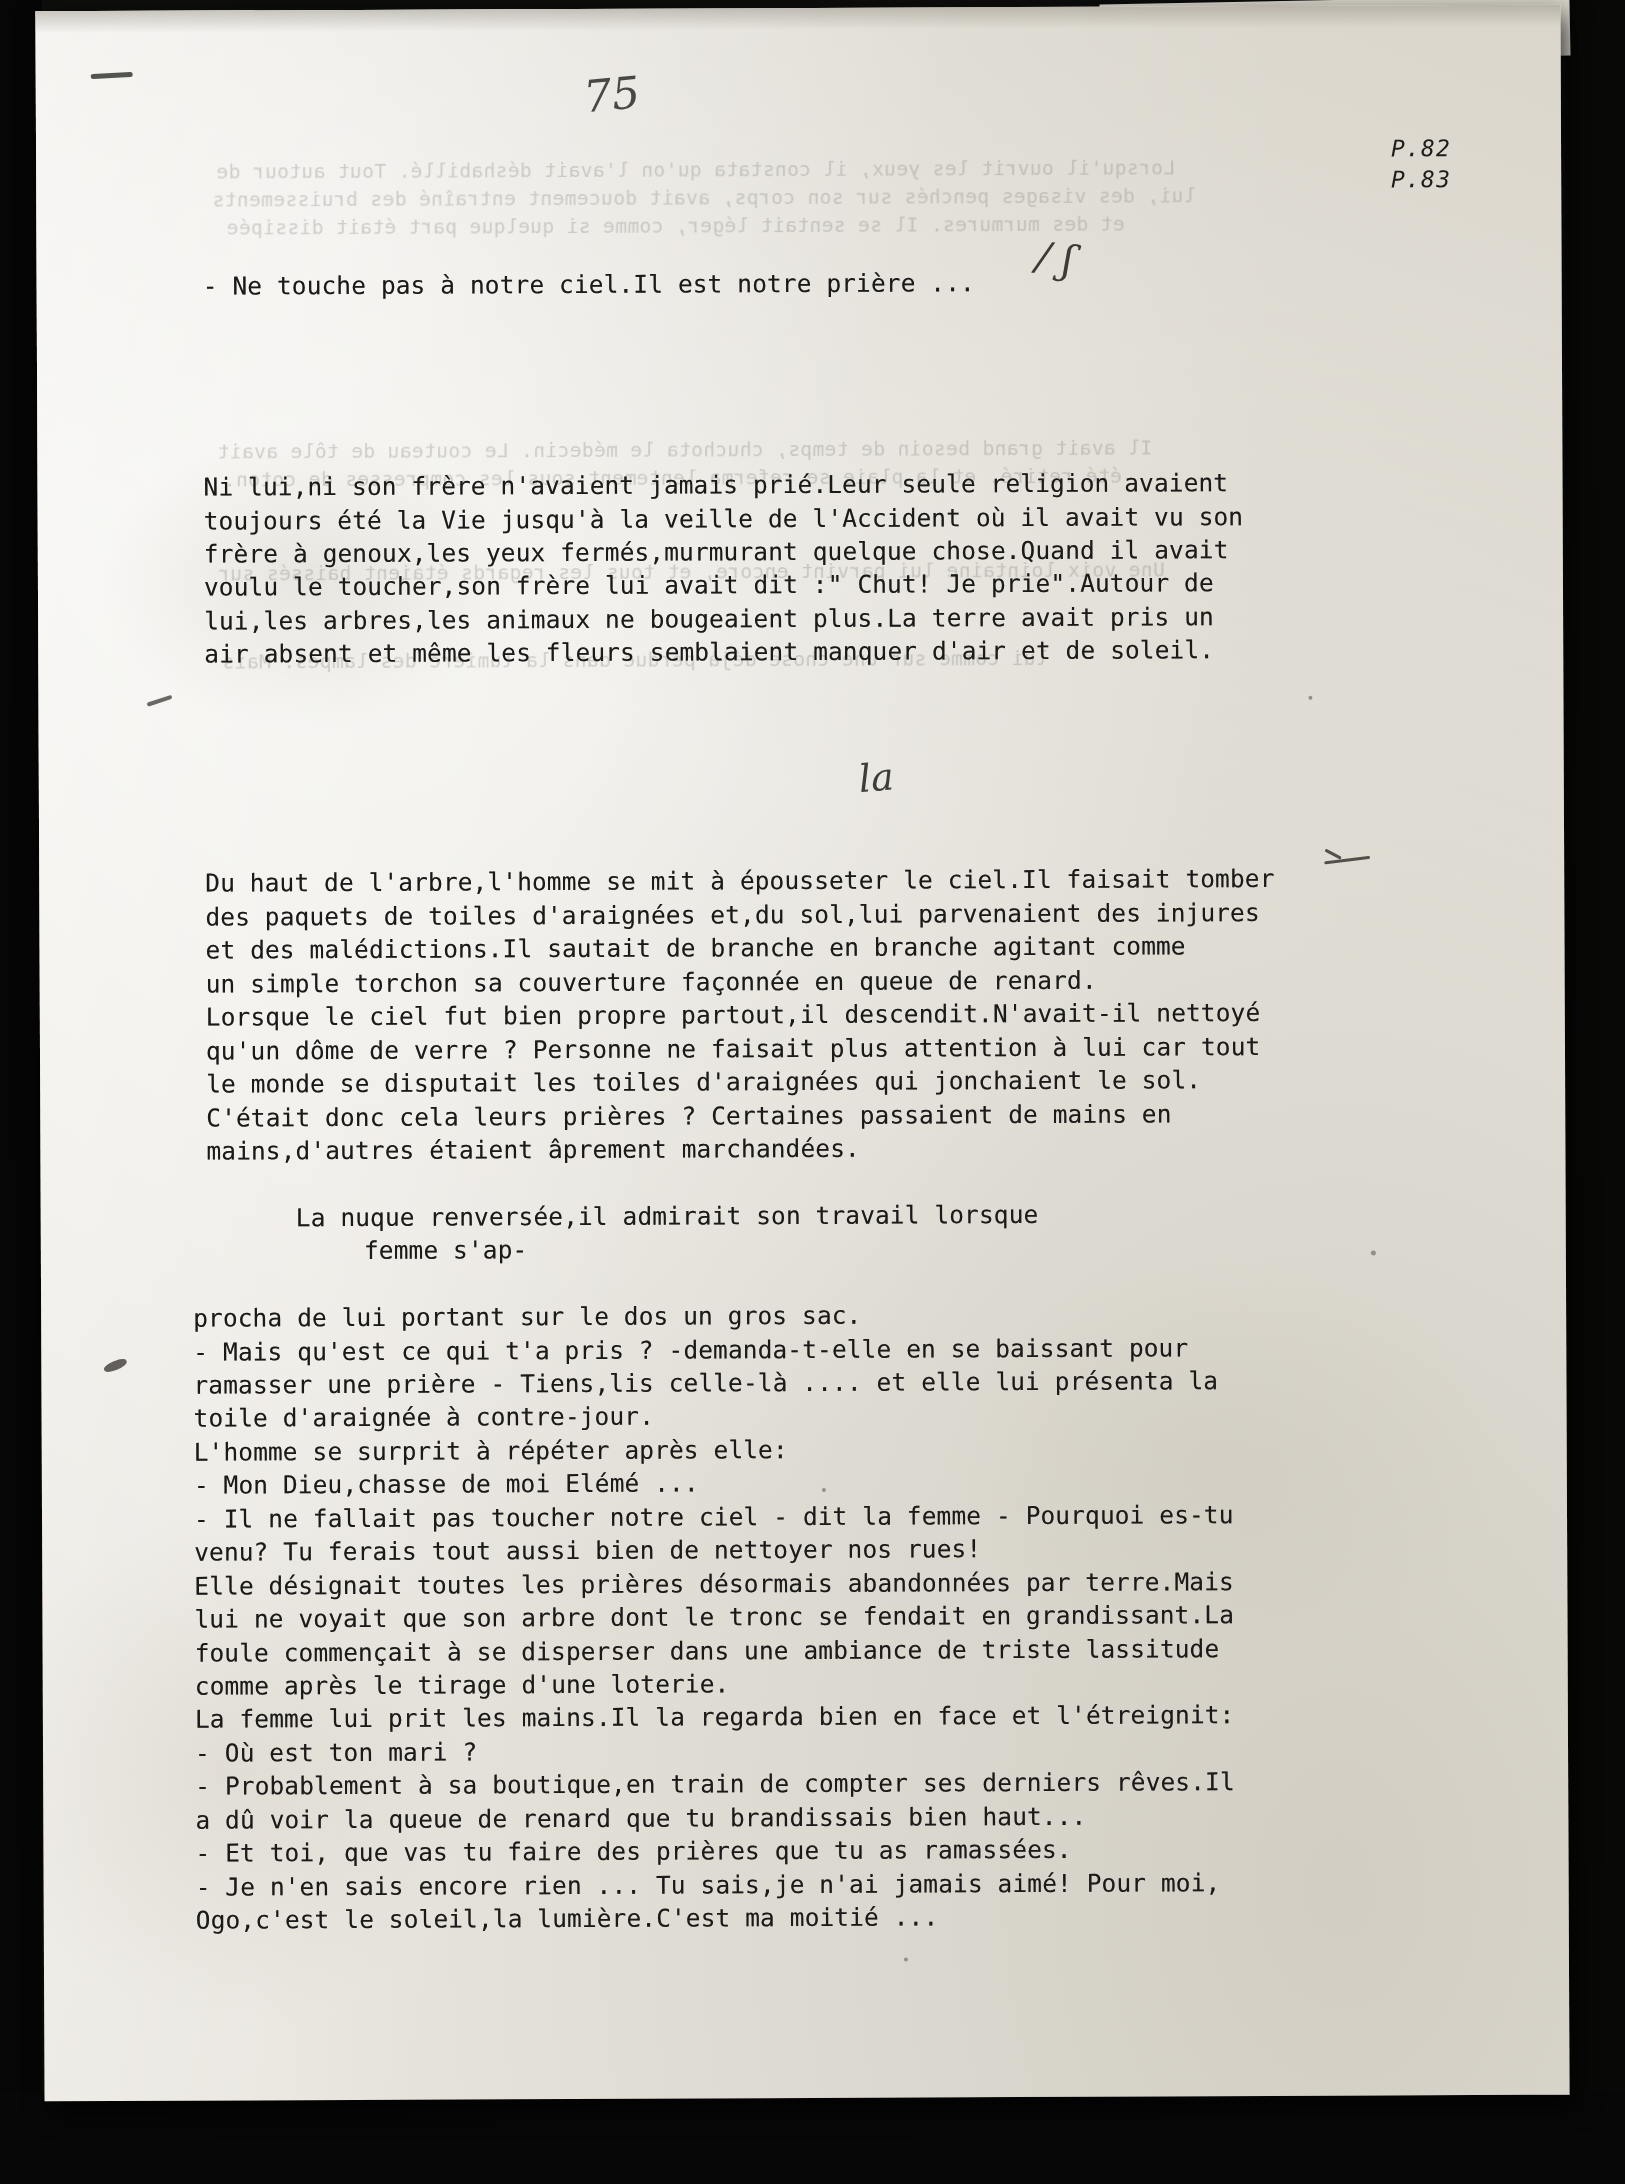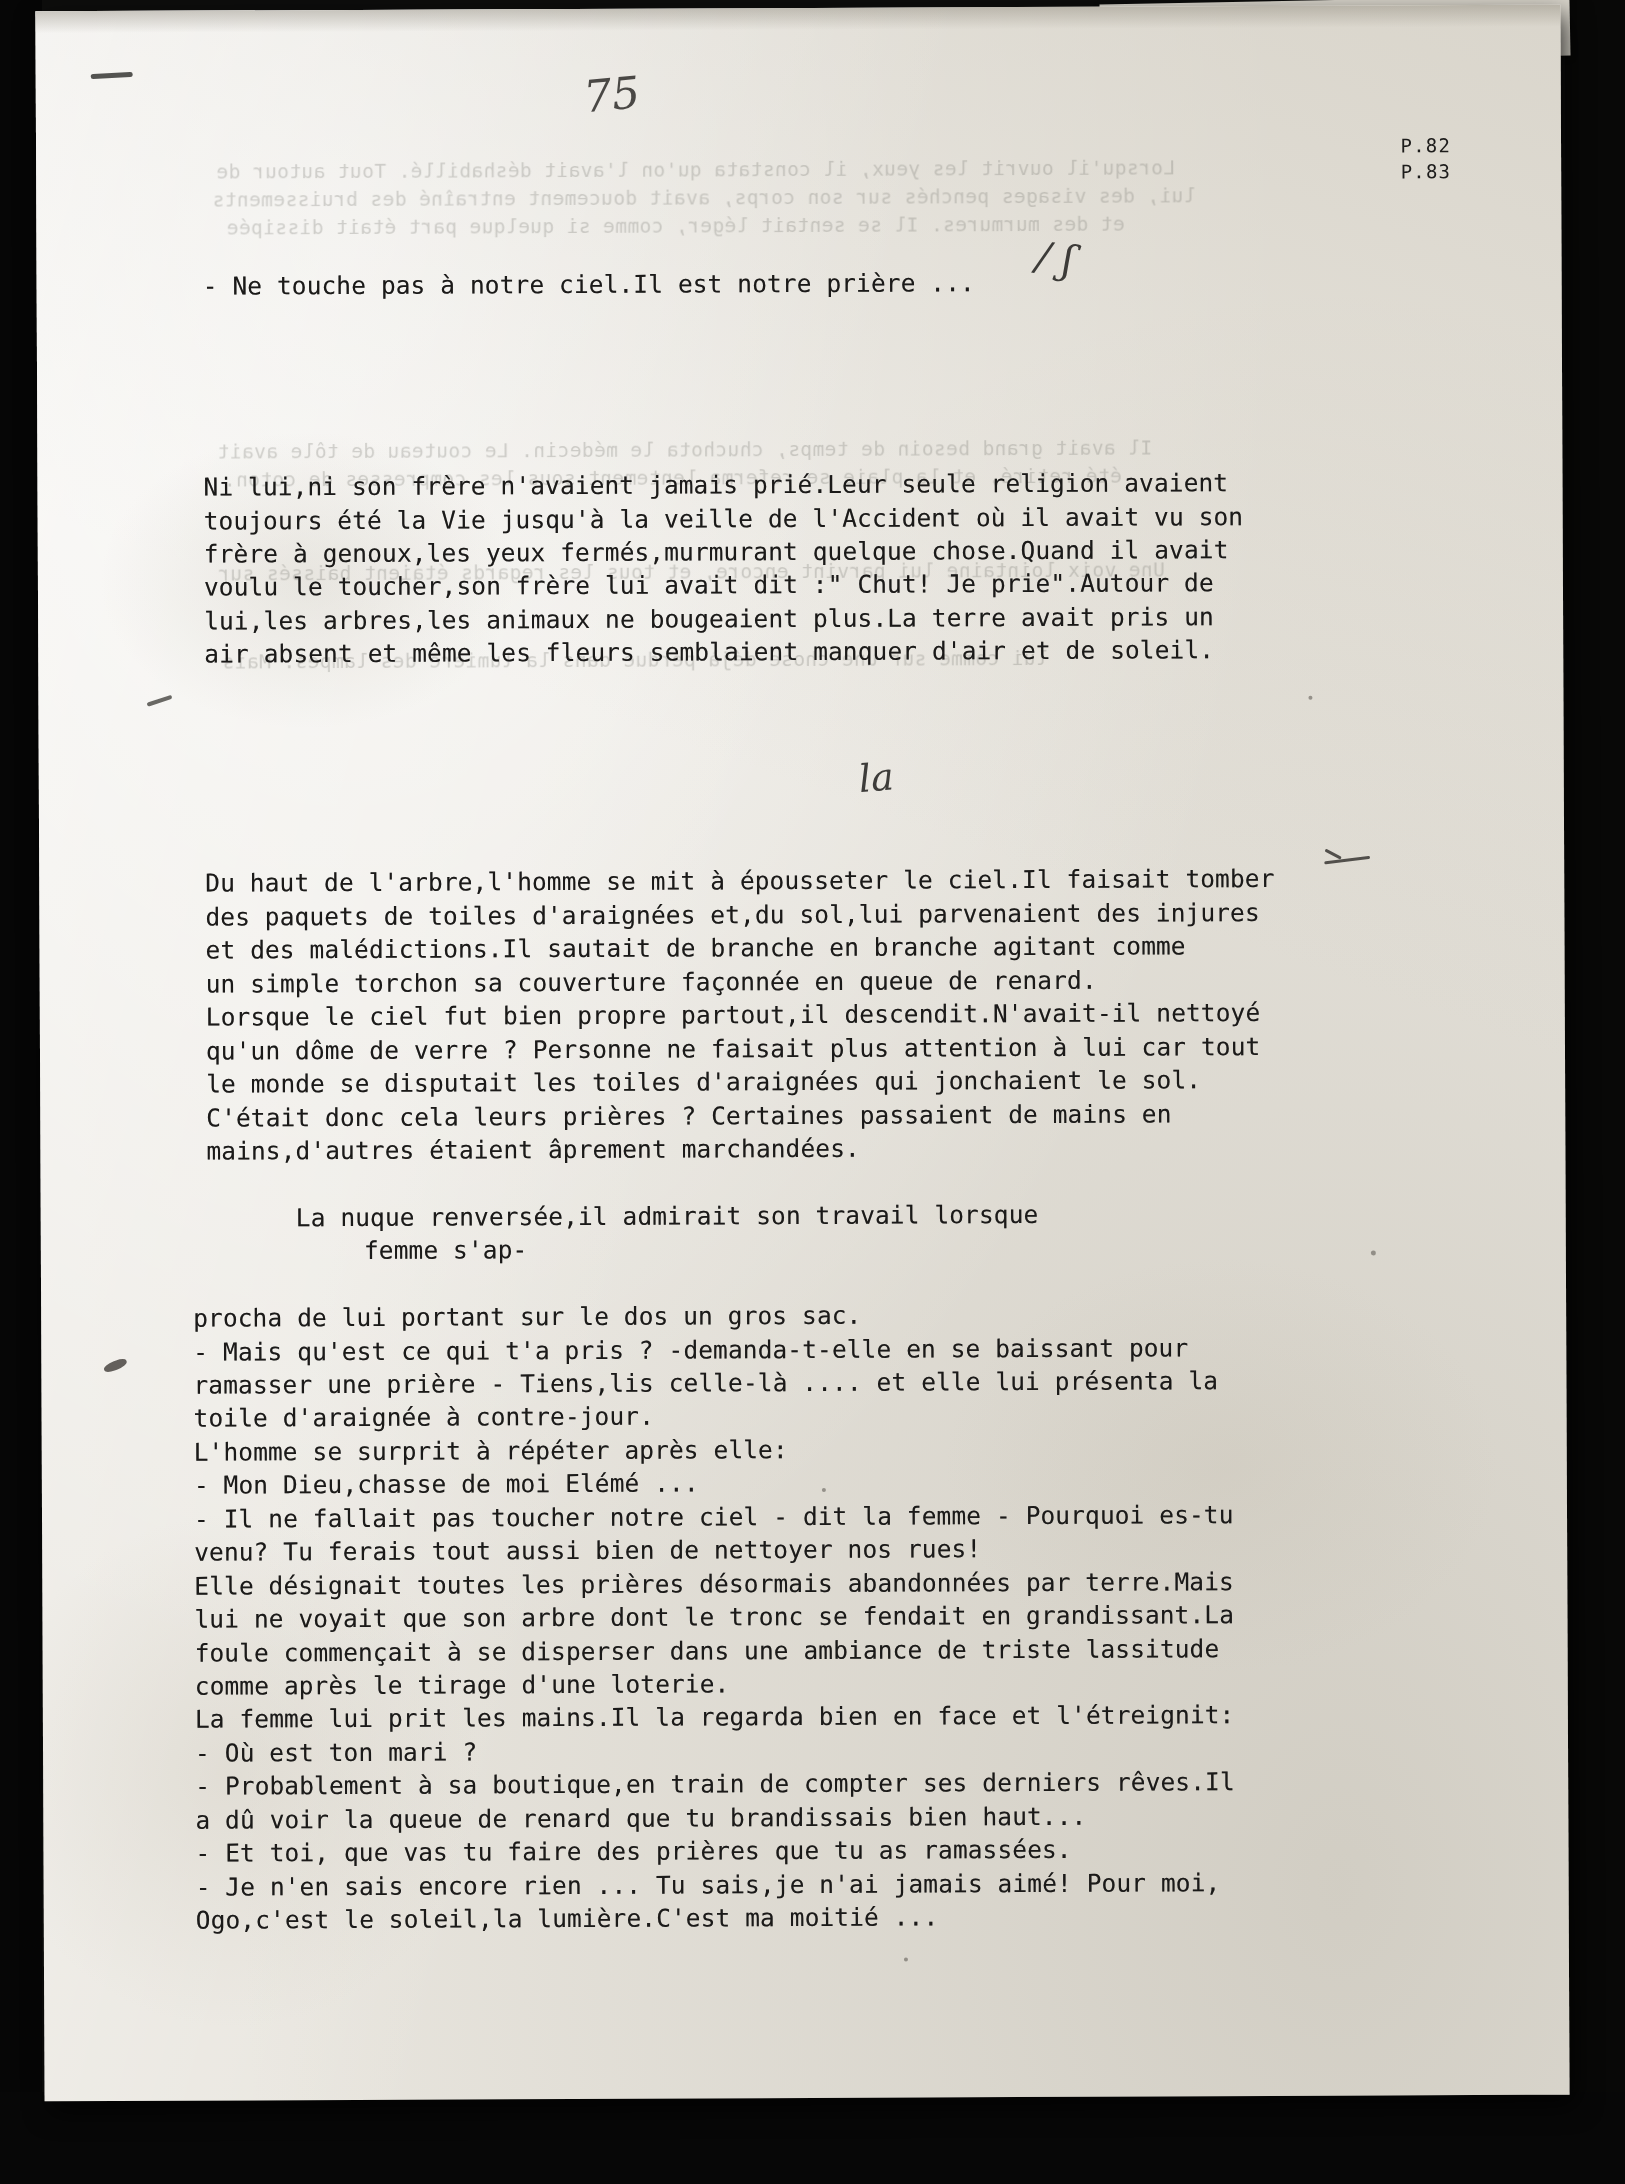--- a/index.html
+++ b/index.html
@@ -122,25 +122,26 @@
     transform: rotate(-3deg);
     border-radius: 3px;
     opacity: 0.8;
   }
 
   
   .pstamp {
     position: absolute;
     right: 110px;
     top: 128px;
-    font-size: 19px;
+    font-size: 23px;
     line-height: 1.36;
     color: #1d1c1b;
     letter-spacing: 1.2px;
     text-align: right;
+    font-style: italic;
   }
 
   
   #typed {
     position: absolute;
     left: 130px;
     top: 192px;
     width: 1260px;
     font-size: 24.5px;
     line-height: 1.365;

